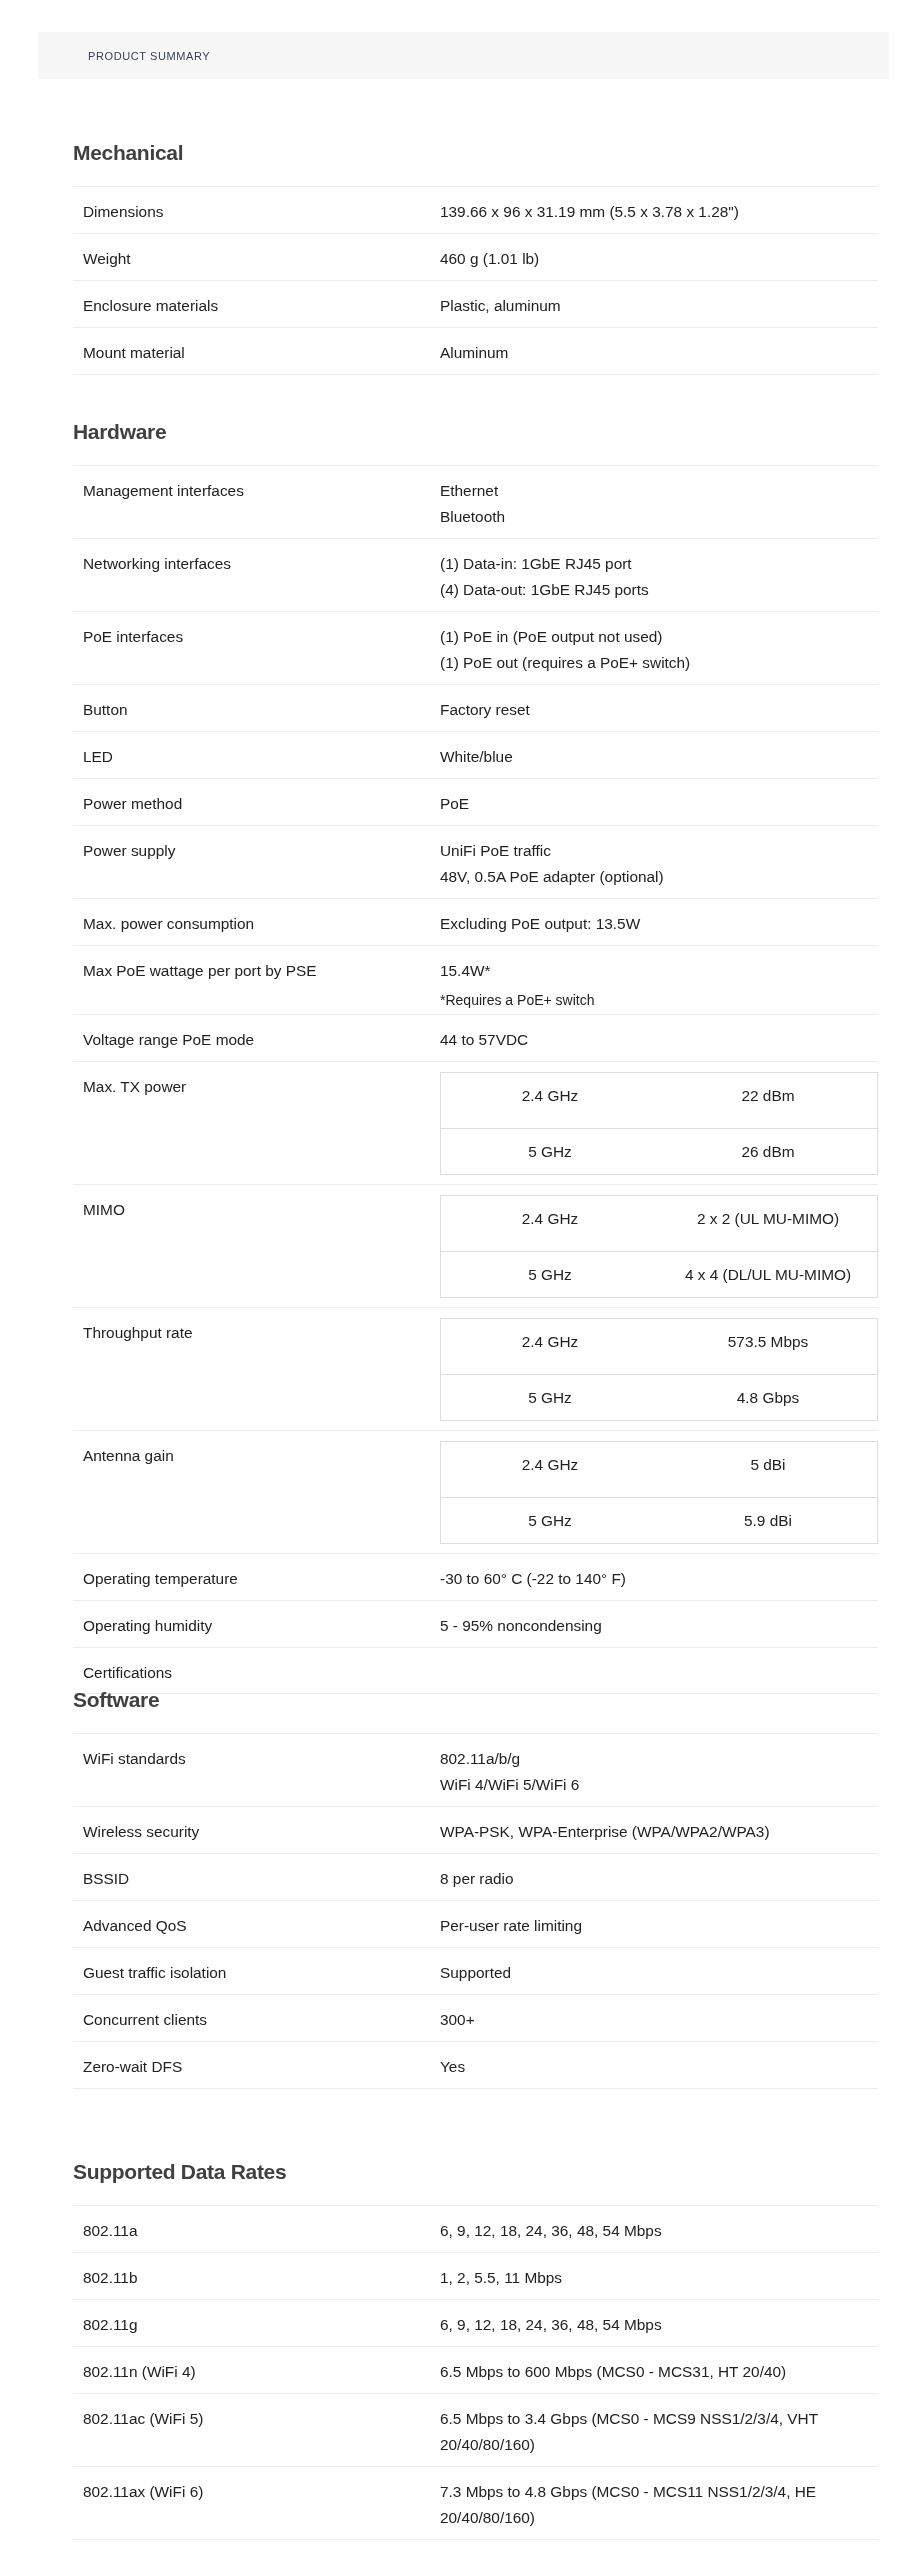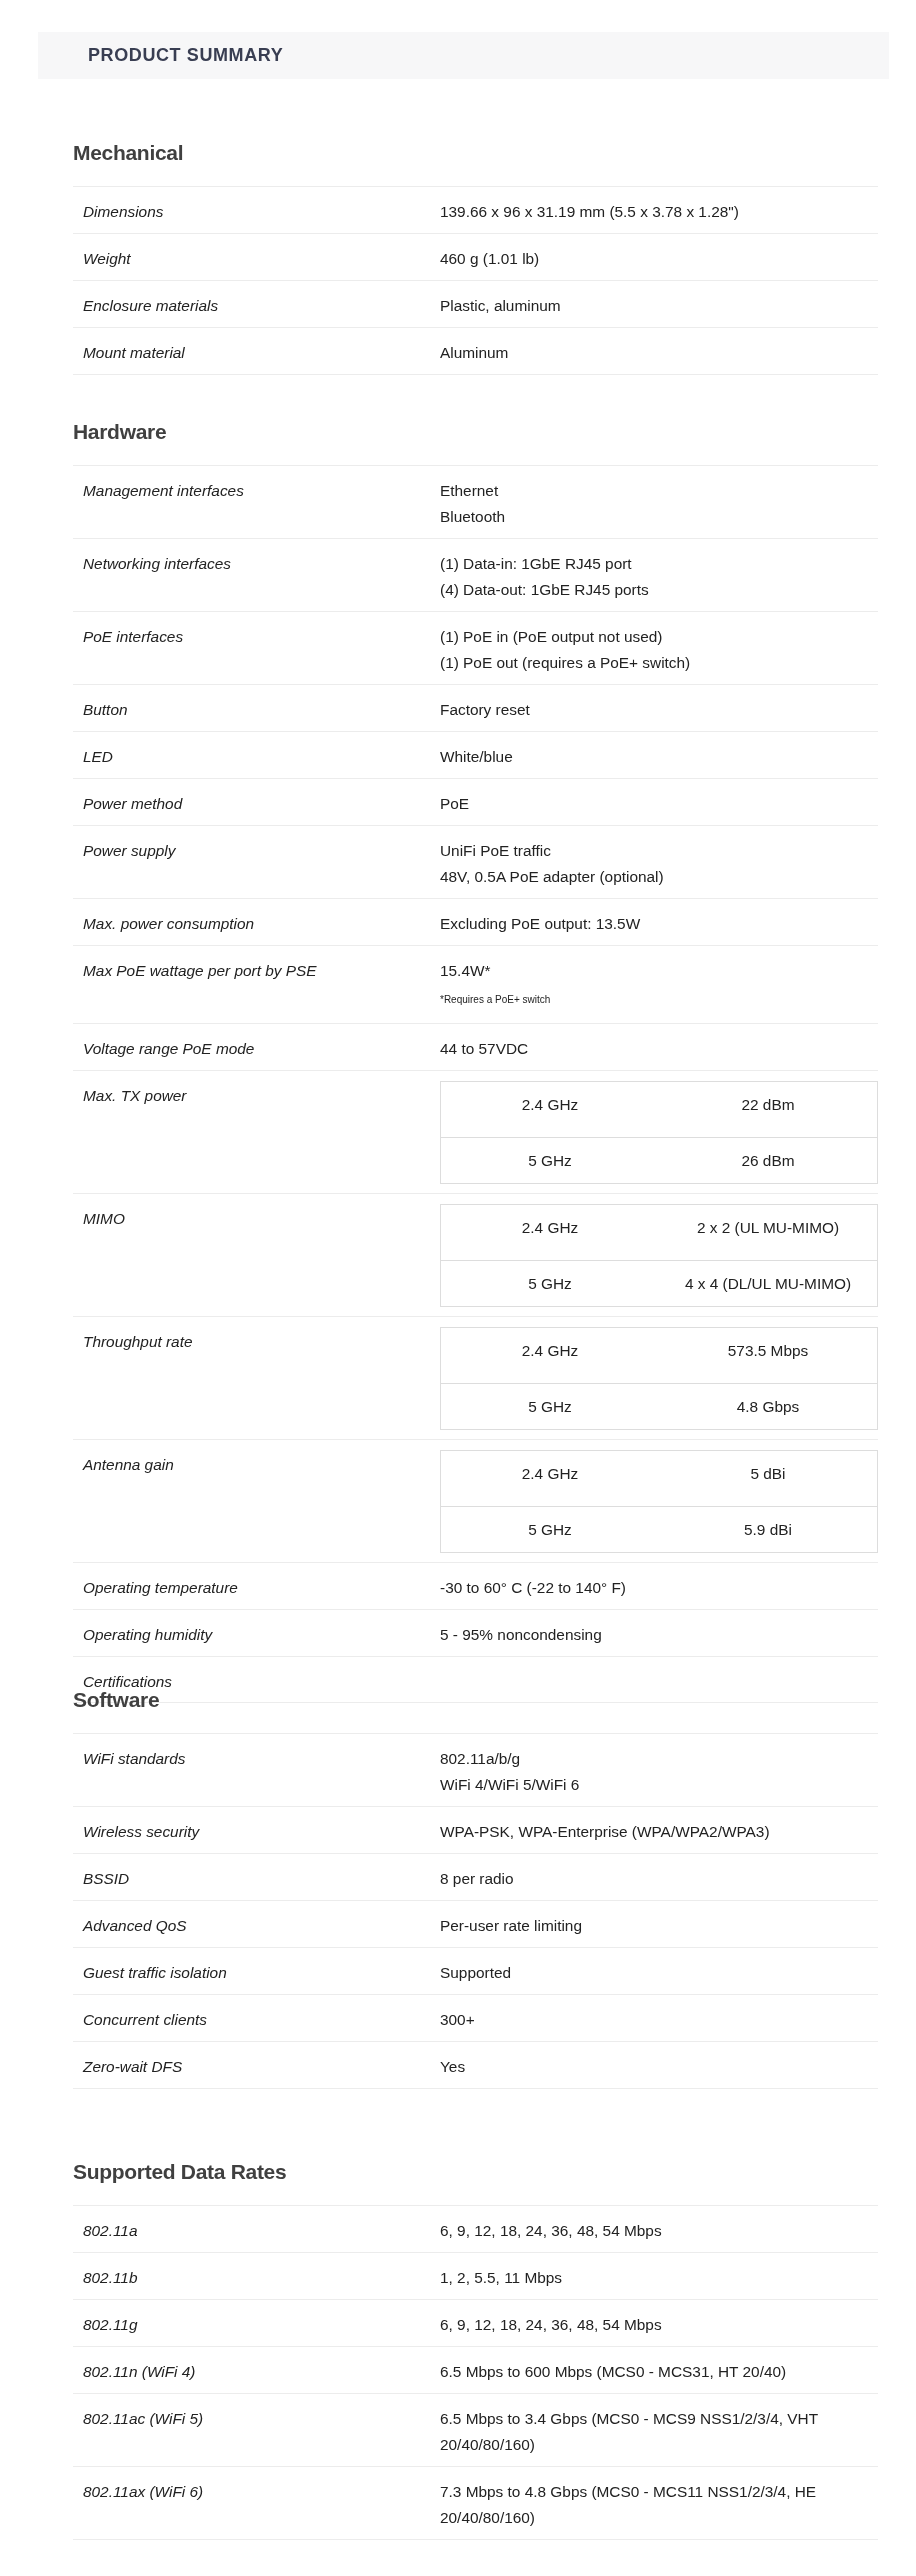--- a/index.html
+++ b/index.html
@@ -14,22 +14,22 @@
   }
   .summary-bar {
     position: absolute;
     left: 38px; top: 32px;
     width: 851px; height: 47px;
     background: #f7f7f8;
     display: flex; align-items: center;
     padding-left: 50px;
   }
   .summary-title {
-    font-size: 18px;
-    font-weight: bold;
+    font-size: 11px;
+    font-weight: normal;
     letter-spacing: 0.6px;
     color: #393e52;
     text-transform: uppercase;
   }
   .content {
     position: absolute;
     left: 73px; top: 0;
     width: 805px;
   }
   .section { position: absolute; left: 0; width: 805px; }
@@ -46,36 +46,35 @@
     display: flex;
     border-bottom: 1px solid #ececec;
     min-height: 46px;
   }
   .spec-label {
     width: 367px;
     padding: 12px 0 0 10px;
     line-height: 26px;
     font-size: 15.4px;
     color: #222;
-    font-style: italic;
   }
   .spec-value {
     flex: 1;
     padding: 12px 0 8px 0;
     line-height: 26px;
     font-size: 15.4px;
     color: #222;
   }
   .spec-value .line { display: block; }
   .spec-value .footnote {
     display: block;
-    font-size: 10px;
+    font-size: 14px;
     line-height: 12px;
     margin-top: 10px;
-    margin-bottom: 9px;
+    margin-bottom: 0;
     color: #222;
   }
   .spec-value.has-subtable { padding: 10px 0 9px 0; }
   .subtable {
     width: 438px;
     border: 1px solid #dddddd;
   }
   .subrow {
     display: flex;
     height: 46px;

